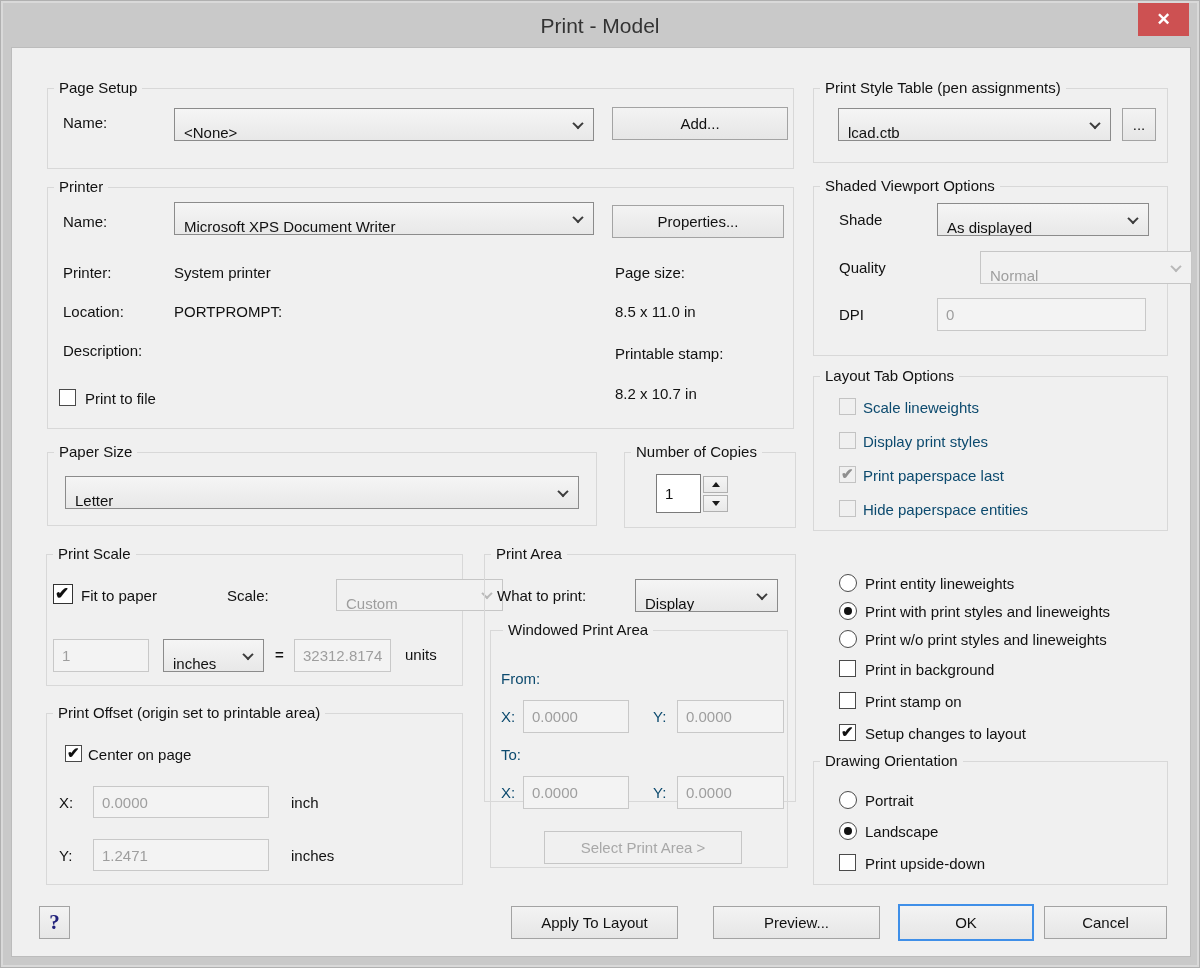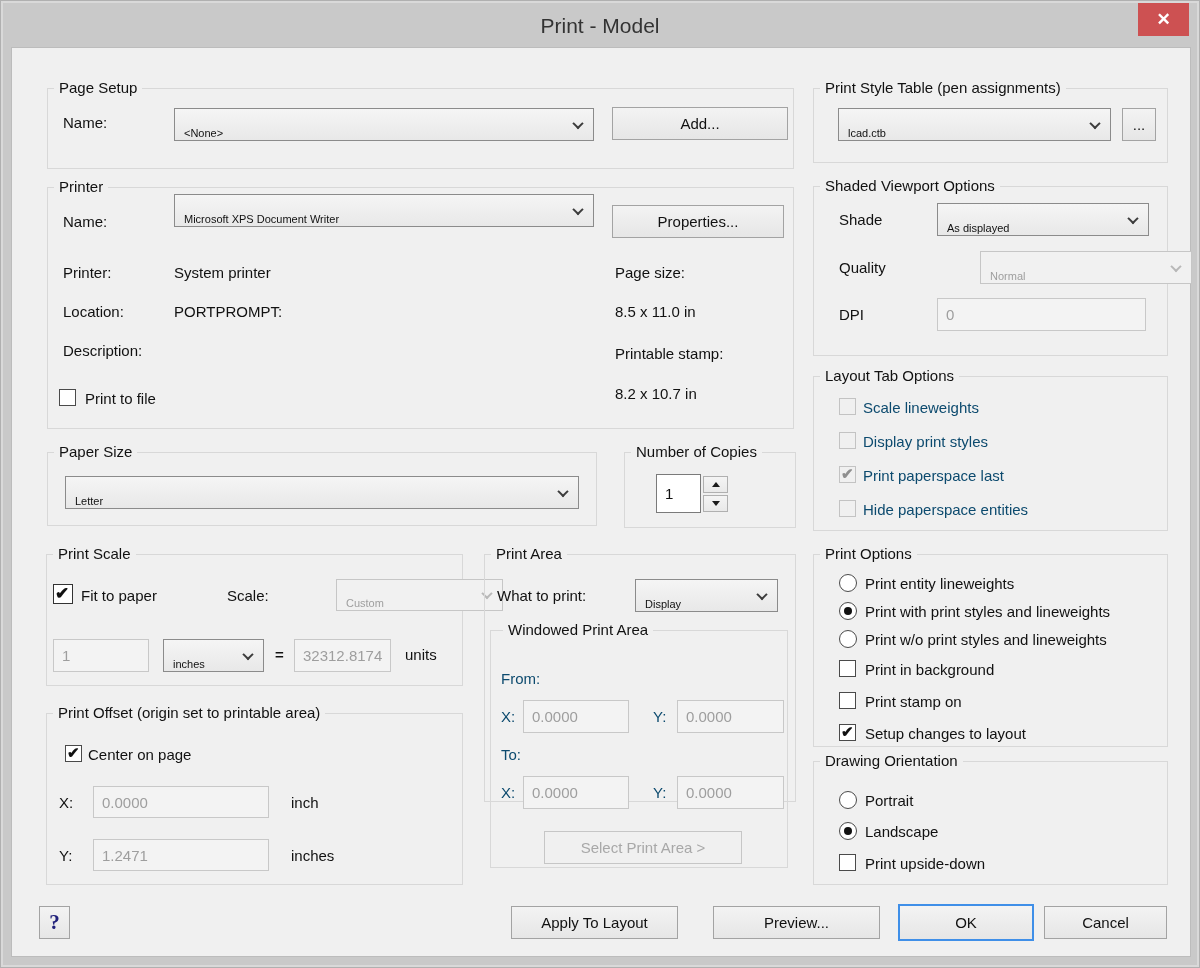--- a/index.html
+++ b/index.html
@@ -5,21 +5,21 @@
   * { box-sizing: border-box; }
   body { margin:0; font-family:"Liberation Sans", sans-serif; }
   .window { position:relative; width:1200px; height:968px; background:#c9c9c9; border:1px solid #b0b0b0; box-shadow: inset 0 0 0 2px #d9d9d9; overflow:hidden; }
   .titlebar-text { position:absolute; top:13px; left:0; right:0; text-align:center; font-size:21px; color:#333; }
   .close { position:absolute; left:1137px; top:2px; width:51px; height:33px; background:#cd5152; color:#fff; display:flex; align-items:center; justify-content:center; font-size:17px; font-weight:bold; cursor:default; }
   .client { position:absolute; left:10px; top:46px; width:1180px; height:910px; background:#f0f0f0; border:1px solid #bcbcbc; }
   .g { position:absolute; border:1px solid #d8d8d8; }
   .gl { position:absolute; top:-10px; left:6px; background:#f0f0f0; padding:0 5px; font-size:15px; color:#111; white-space:nowrap; }
   .l { position:absolute; font-size:15px; color:#111; white-space:nowrap; }
   .l.dis { color:#0c4a6e; }
-  .c { position:absolute; border:1px solid #8b8b8b; background:linear-gradient(180deg,#f5f5f5,#e8e8e8); font-size:11px; color:#111; display:flex; align-items:center; padding:16px 26px 0 9px; overflow:hidden; white-space:nowrap; }
+  .c { position:absolute; border:1px solid #8b8b8b; background:linear-gradient(180deg,#f5f5f5,#e8e8e8); font-size:15px; color:#111; display:flex; align-items:center; padding:16px 26px 0 9px; overflow:hidden; white-space:nowrap; }
   .c .chev { position:absolute; right:11px; top:50%; width:8px; height:8px; border-right:2px solid #3c3c3c; border-bottom:2px solid #3c3c3c; transform:translateY(-68%) rotate(45deg); }
   .c.dis { border-color:#c6c6c6; background:#f1f1f1; color:#9e9e9e;margin-left:43px; }
   .c.dis .chev { border-color:#b8b8b8; }
   .t { position:absolute; border:1px solid #a8a8a8; background:#fff; font-size:15px; color:#111; display:flex; align-items:center; padding:0 8px; overflow:hidden; white-space:nowrap; }
   .t.dis { background:#f3f3f3; border-color:#c8c8c8; color:#9e9e9e; }
   .b { position:absolute; border:1px solid #a3a3a3; background:linear-gradient(180deg,#f3f3f3,#e6e6e6); font-size:15px; color:#111; display:flex; align-items:center; justify-content:center; white-space:nowrap; }
   .b.dis { border-color:#c6c6c6; background:#f0f0f0; color:#a8a8a8; }
   .b.default { border:2px solid #3f8fe8; }
   .cb { position:absolute; width:17px; height:17px; border:1px solid #4a4a4a; background:#fff; }
   .cb.big { width:20px; height:20px; border-color:#333; }
@@ -60,21 +60,21 @@
   <div class="c" style="left:837px;top:107px;width:273px;height:33px">
     <span>lcad.ctb</span>
     <span class="chev"></span>
   </div>
   <div class="b" style="left:1121px;top:107px;width:34px;height:33px">...</div>
 
   <div class="g" style="left:46px;top:186px;width:747px;height:242px">
     <span class="gl">Printer</span>
   </div>
   <span class="l" style="left:62px;top:212px">Name:</span>
-  <div class="c" style="left:173px;top:193px;width:420px;height:33px">
+  <div class="c" style="left:173px;top:201px;width:420px;height:33px">
     <span>Microsoft XPS Document Writer</span>
     <span class="chev"></span>
   </div>
   <div class="b" style="left:611px;top:204px;width:172px;height:33px">Properties...</div>
   <span class="l" style="left:62px;top:263px">Printer:</span>
   <span class="l" style="left:173px;top:263px">System printer</span>
   <span class="l" style="left:62px;top:302px">Location:</span>
   <span class="l" style="left:173px;top:302px">PORTPROMPT:</span>
   <span class="l" style="left:62px;top:341px">Description:</span>
   <span class="l" style="left:173px;top:341px"></span>
@@ -179,23 +179,20 @@
   <div class="t dis" style="left:522px;top:699px;width:106px;height:33px">0.0000</div>
   <span class="l dis" style="left:652px;top:707px">Y:</span>
   <div class="t dis" style="left:676px;top:699px;width:107px;height:33px">0.0000</div>
   <span class="l dis" style="left:500px;top:745px">To:</span>
   <span class="l dis" style="left:500px;top:783px">X:</span>
   <div class="t dis" style="left:522px;top:775px;width:106px;height:33px">0.0000</div>
   <span class="l dis" style="left:652px;top:783px">Y:</span>
   <div class="t dis" style="left:676px;top:775px;width:107px;height:33px">0.0000</div>
   <div class="b dis" style="left:543px;top:830px;width:198px;height:33px">Select Print Area &gt;</div>
 
-  <div class="g" style="left:812px;top:553px;width:355px;height:193px">
-    <span class="gl">Print Options</span>
-  </div>
   <span class="rd" style="left:838px;top:573px"></span>
   <span class="l" style="left:864px;top:574px">Print entity lineweights</span>
   <span class="rd sel" style="left:838px;top:601px"></span>
   <span class="l" style="left:864px;top:602px">Print with print styles and lineweights</span>
   <span class="rd" style="left:838px;top:629px"></span>
   <span class="l" style="left:864px;top:630px">Print w/o print styles and lineweights</span>
   <span class="cb" style="left:838px;top:659px"></span>
   <span class="l" style="left:864px;top:660px">Print in background</span>
   <span class="cb" style="left:838px;top:691px"></span>
   <span class="l" style="left:864px;top:692px">Print stamp on</span>

